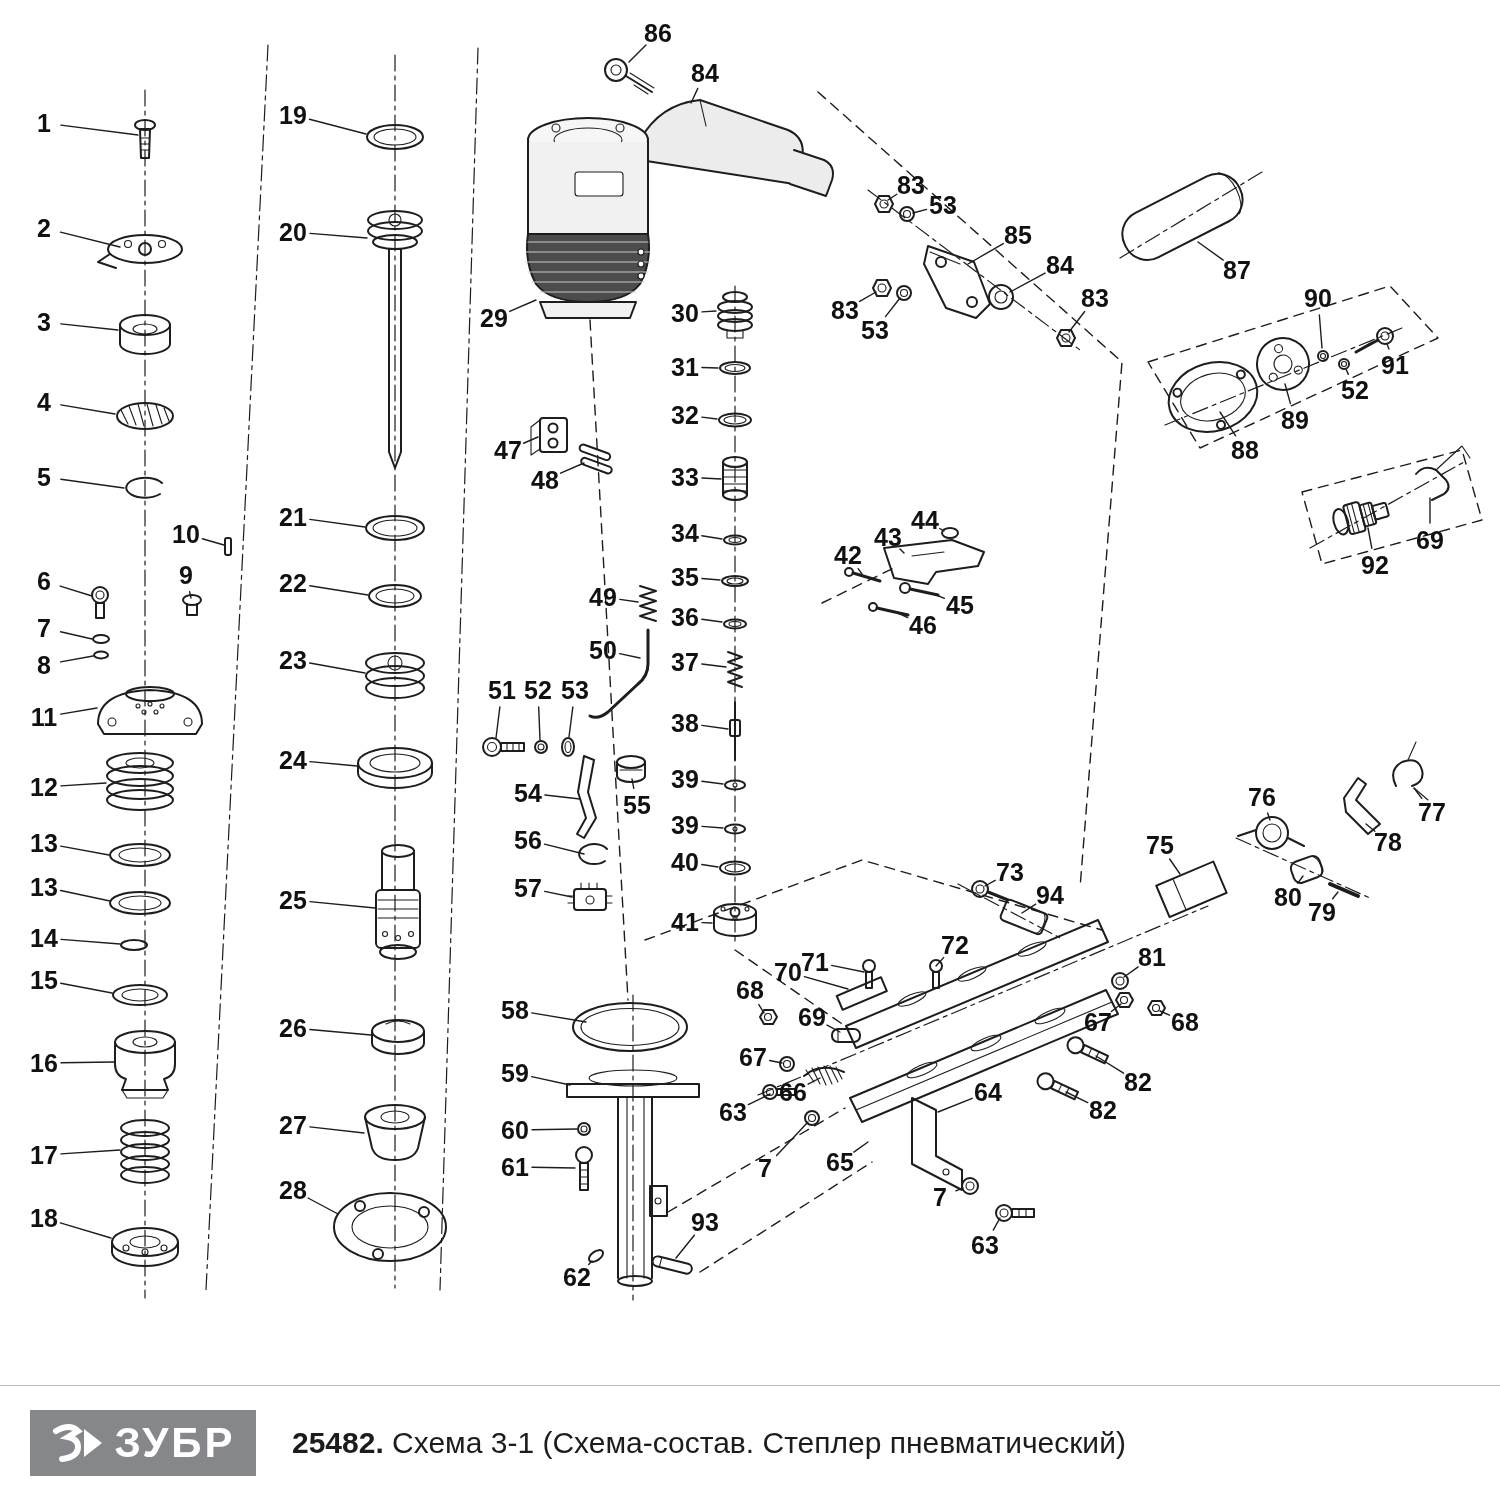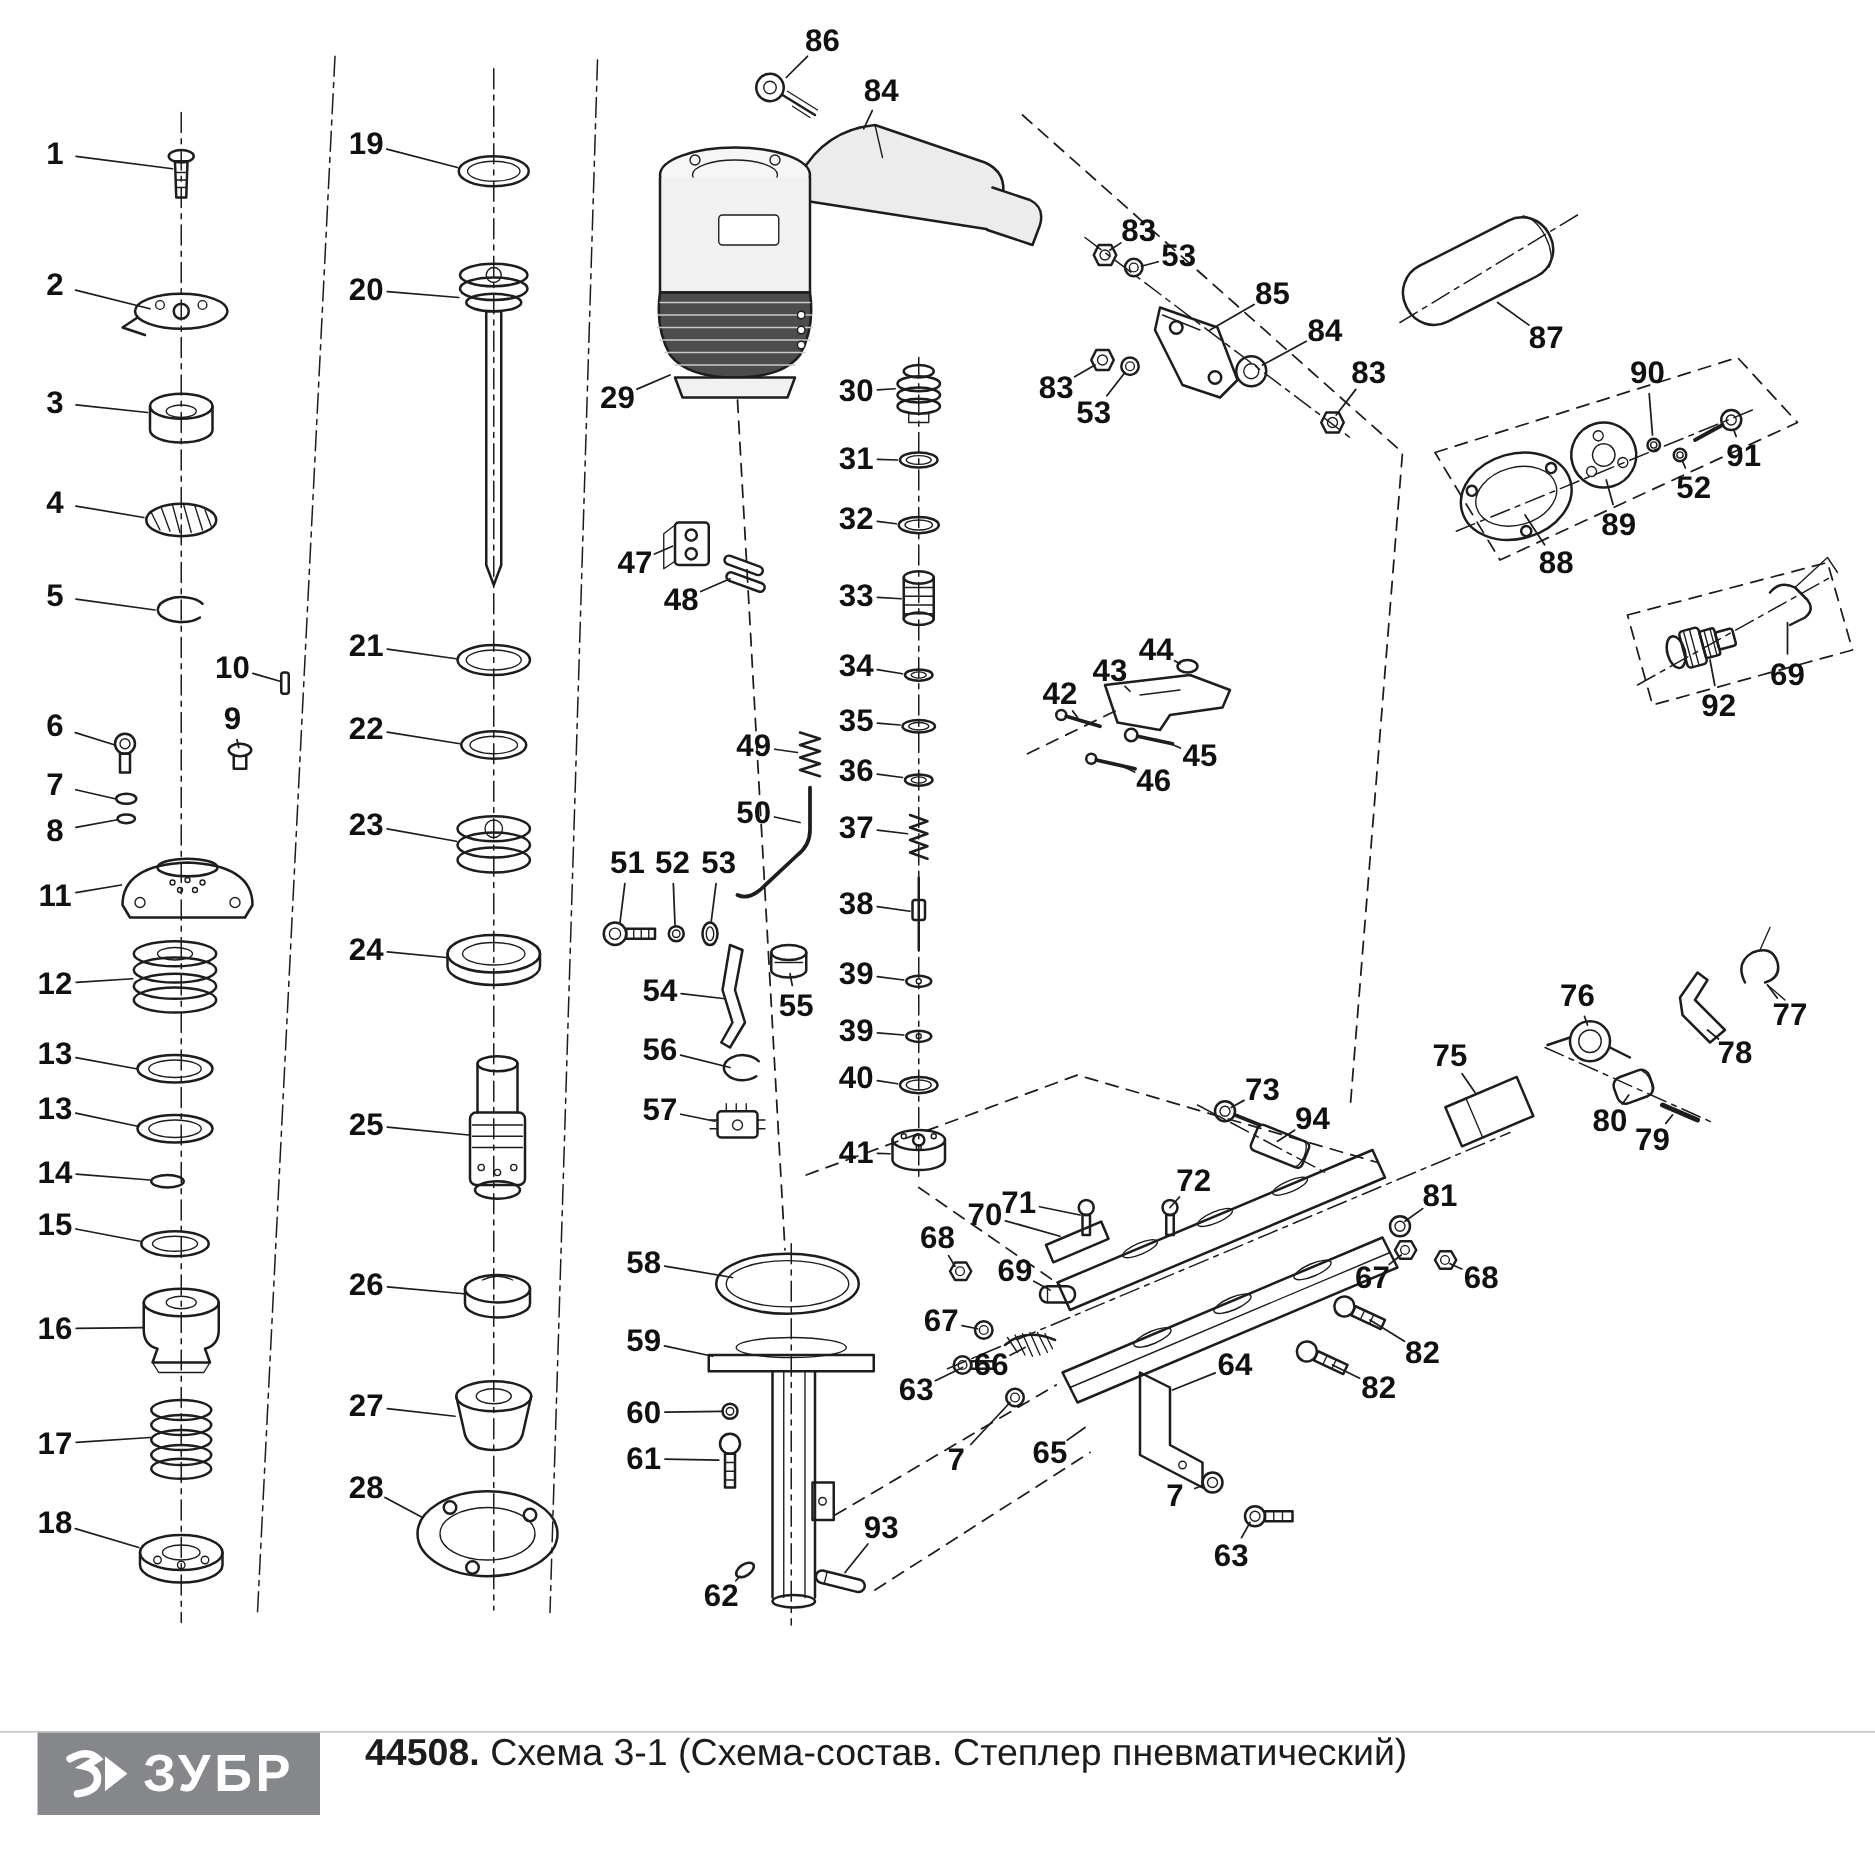--- a/index.html
+++ b/index.html
@@ -7,21 +7,21 @@
   #diagram{display:block;background:#fff}
   #diagram path,#diagram ellipse,#diagram circle,#diagram rect,#diagram polygon,#diagram line{
     stroke:#1d1d1d;stroke-width:2;fill:none;stroke-linecap:round;stroke-linejoin:round}
   #diagram .thin{stroke-width:1.1}
   #diagram .cl{stroke-width:1.2;stroke-dasharray:16 5 4 5}
   #diagram .dash{stroke-width:1.4;stroke-dasharray:10 7}
   #diagram .leader{stroke-width:1.4}
   #diagram .finline{stroke:#c9c9c9;stroke-width:1.2}
   #diagram text.plabel{fill:#111;stroke:none;font-weight:bold;font-size:25px;
     font-family:"Liberation Sans",sans-serif;text-anchor:middle;dominant-baseline:central}
-  .footer{height:115px;border-top:1px solid #b9b9b9;display:flex;align-items:flex-start;gap:36px;padding-left:30px}
+  .footer{height:115px;border-top:1px solid #b9b9b9;display:flex;align-items:center;gap:36px;padding-left:30px}
   .logo{width:226px;height:66px;background:#85878a;display:flex;align-items:center;justify-content:center;gap:12px}
   .logo-text{color:#fff;font-weight:bold;font-size:42px;letter-spacing:3px}
   .caption{font-size:30px;color:#1c1c1c}
   .caption .code{font-weight:bold}
 </style>
 </head>
 <body>
 
 <div class="page">
 
@@ -837,18 +837,18 @@
 
 <div class="footer">
   <div class="logo" style="background: rgb(133, 135, 138);">
     <svg class="logo-icon" width="52" height="40" viewBox="0 0 52 40">
       <path d="M6 8 Q20 0 28 8 L18 14 Q28 16 28 24 Q28 34 12 36" stroke="#ffffff" stroke-width="6" fill="none" stroke-linecap="round"></path>
       <path d="M34 6 L52 20 L34 34 Z" fill="#ffffff" stroke="none"></path>
     </svg>
     <span class="logo-text">ЗУБР</span>
   </div>
   <div class="caption">
-    <span class="code">44508.</span>
+    <span class="code">25482.</span>
     <span class="title">Схема 3-1 (Схема-состав. Степлер пневматический)</span>
   </div>
 </div>
 
 </div>
 
 </body></html>

